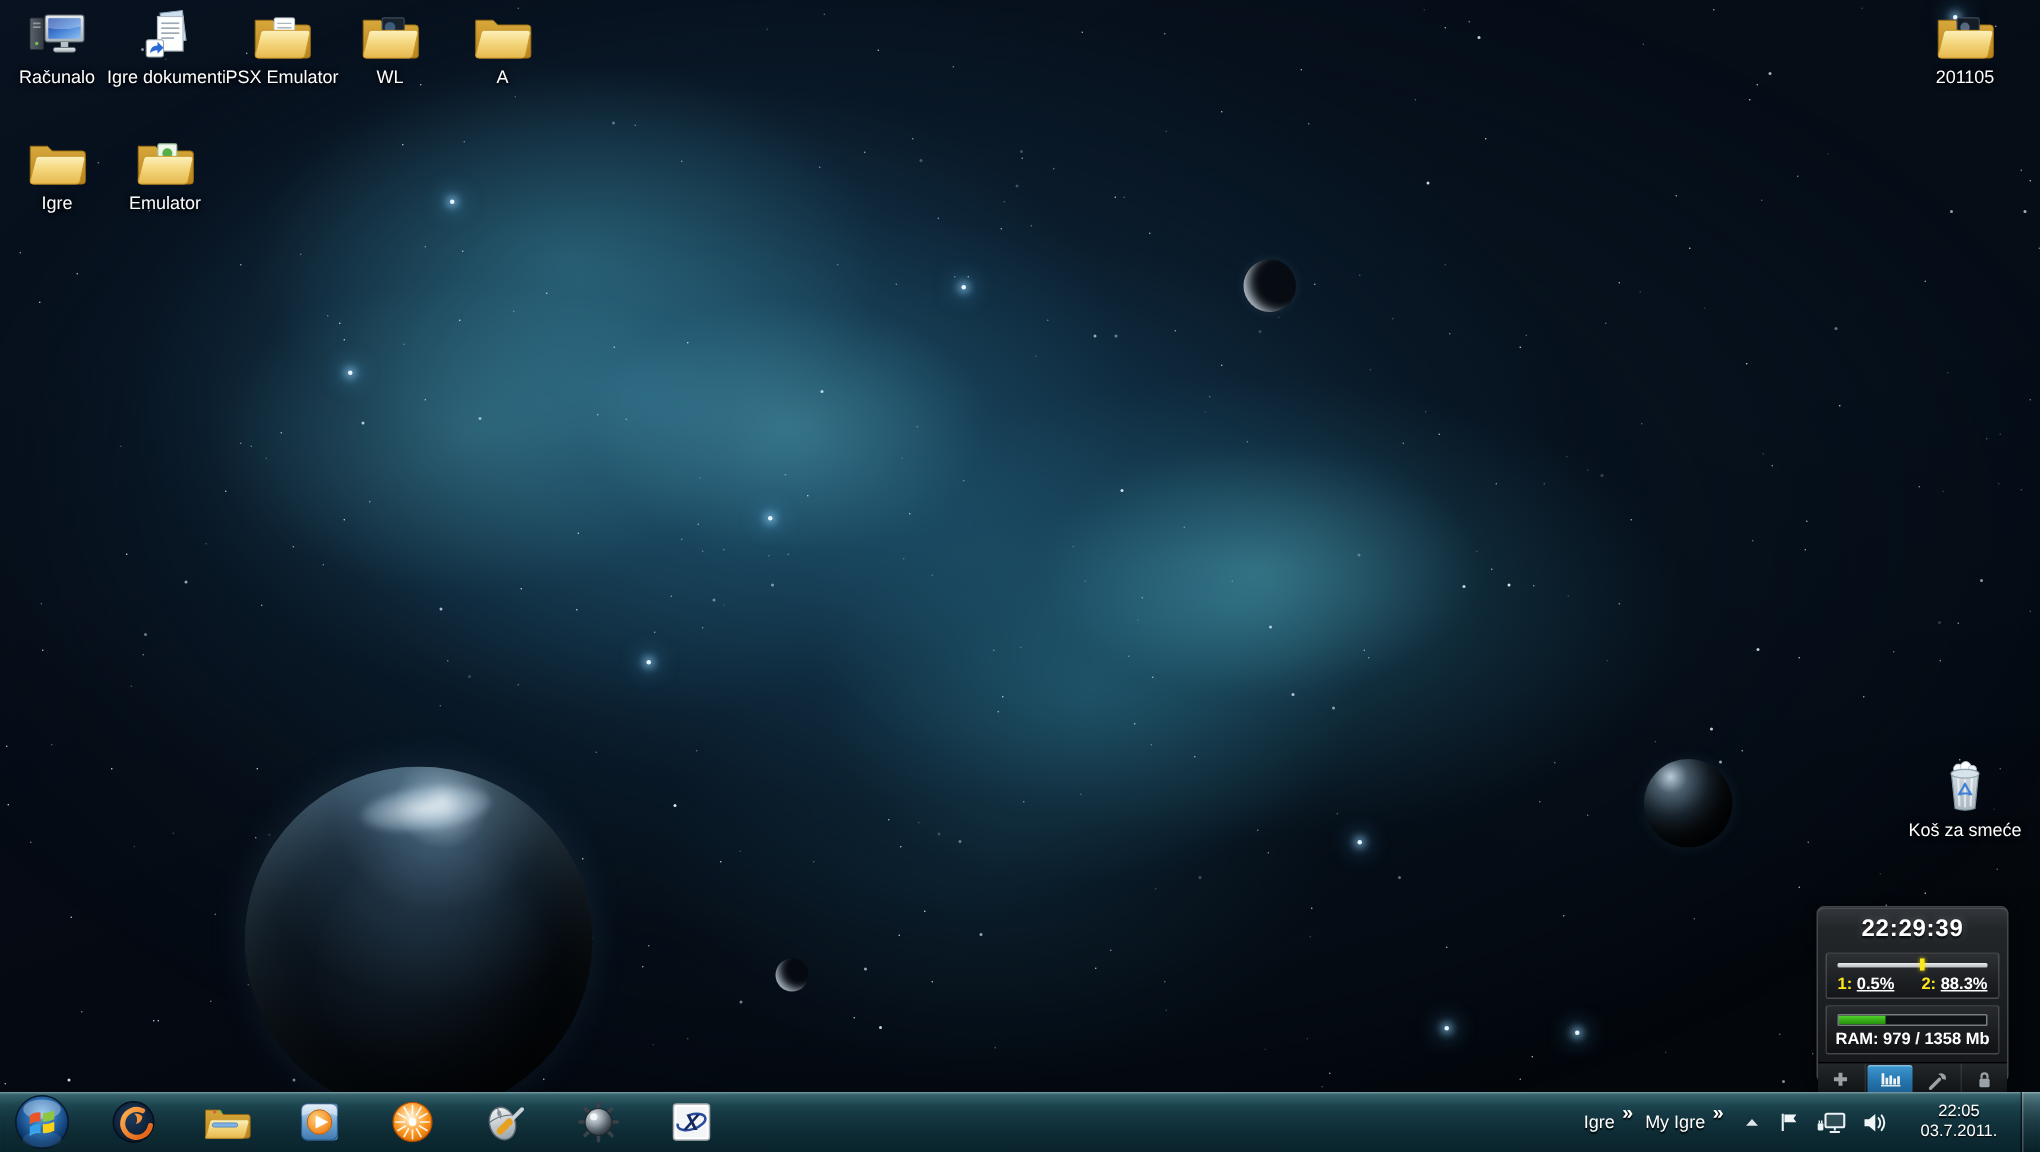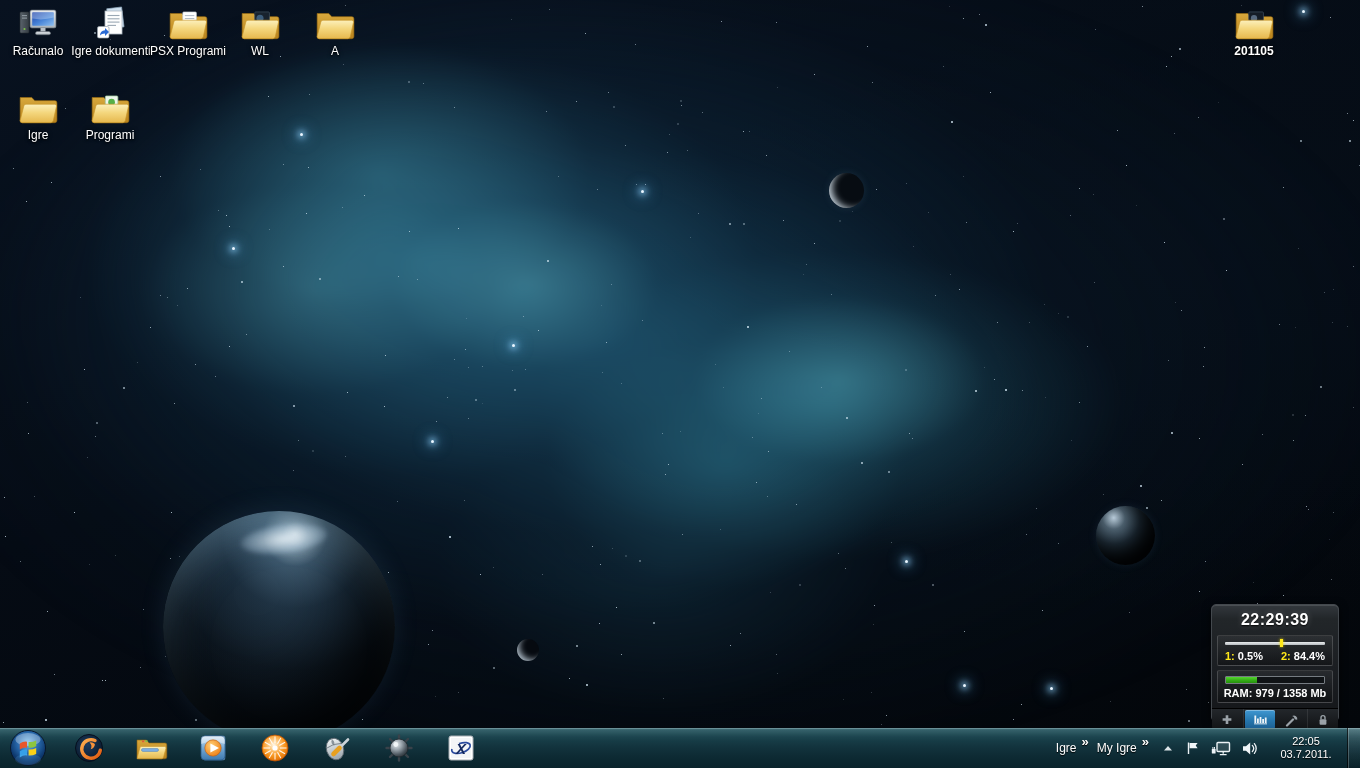--- a/index.html
+++ b/index.html
@@ -57,42 +57,42 @@
   .dicon { position:absolute; width:76px; display:flex; flex-direction:column; align-items:center;
     cursor:default; }
   .dicon svg { display:block; }
   .dlabel { width:92px; margin-top:2px; text-align:center; color:#fff; font-size:12px; line-height:14px;
     text-shadow:0 1px 2px rgba(0,0,0,0.95), 0 0 4px rgba(0,0,0,0.8); }
   .p-racunalo { left:0px;    top:6px; }
   .p-moji     { left:73px;   top:6px; }
   .p-psx      { left:150px;  top:6px; }
   .p-wl       { left:222px;  top:6px; }
   .p-a        { left:297px;  top:6px; }
-  .p-201105   { left:1216px; top:6px;font-weight:bold; }
+  .p-201105   { left:1272px; top:6px; }
   .p-igre     { left:0px;    top:90px; }
   .p-programi { left:72px;   top:90px; }
   .p-kos      { left:1272px; top:502px; }
 
   
   .gadget { position:absolute; left:1211px; top:604px; width:128px; height:118px; border-radius:5px;
     background:linear-gradient(180deg,#33383d 0%, #222629 12%, #1b1e22 55%, #141619 100%);
     border:1px solid #43484d; box-shadow:0 2px 8px rgba(0,0,0,0.7), inset 0 1px 0 rgba(255,255,255,0.12); }
   .g-clock { height:30px; display:flex; align-items:center; justify-content:center;
     color:#fff; font-size:16px; font-weight:bold; letter-spacing:0.5px;
     text-shadow:0 1px 2px #000, 0 0 6px rgba(255,255,255,0.25); }
   .g-panel { margin:0 5px; border:1px solid rgba(255,255,255,0.16); border-radius:2px;
     background:linear-gradient(180deg, rgba(255,255,255,0.06), rgba(0,0,0,0.28));
     padding:4px 5px 3px; }
   .cpu-track { position:relative; height:3px; margin:2px 2px 5px;
     background:linear-gradient(180deg,#eceef0,#b4b9bd); border-radius:1px; }
   .cpu-marker { position:absolute; top:-3px; width:3px; height:8px; background:#ffe81a;
     box-shadow:0 0 3px rgba(255,235,0,0.9); }
   .cpu-labels { display:flex; justify-content:space-between; font-size:11px; font-weight:bold;
     padding:0 2px; }
-  .yl { color:#ffe81a; } .wv { color:#fff; }
+  .yl { color:#ffe81a; } .wv { color:#fff;text-decoration:underline; }
   .g-ram { margin-top:4px; }
   .ram-track { height:8px; margin:1px 2px 3px; background:#101316; border:1px solid #767c82;
     border-radius:1px; overflow:hidden; }
   .ram-fill { height:100%; background:linear-gradient(180deg,#55d630 0%, #34ad16 55%, #278f0e 100%); }
   .ram-label { text-align:center; color:#fff; font-size:11px; font-weight:bold; }
   .g-buttons { display:flex; height:22px; margin-top:5px; border-top:1px solid #000;
     background:linear-gradient(180deg,#23272b,#101214); border-radius:0 0 4px 4px; }
   .g-btn { flex:1; display:flex; align-items:center; justify-content:center;
     border-right:1px solid rgba(255,255,255,0.09); cursor:pointer; }
   .g-btn:last-child { border-right:none; }
@@ -593,21 +593,21 @@
     <svg width="42" height="36" viewBox="0 0 40 34">
       <use href="#f-back" fill="url(#gFoldBack)" stroke="#9a6c12" stroke-width="0.6"></use>
       <rect x="15" y="5.5" width="13" height="17" rx="1" fill="#fdfefe" stroke="#c2cad0" stroke-width="0.6"></rect>
       <g stroke="#aab6c0" stroke-width="0.9">
         <line x1="17" y1="9" x2="26" y2="9"></line>
           <line x1="17" y1="11.8" x2="26" y2="11.8"></line>
         <line x1="17" y1="14.6" x2="26" y2="14.6"></line>
       </g>
       <use href="#f-front" fill="url(#gFoldLight)" stroke="#c8962a" stroke-width="0.6"></use>
     </svg>
-    <div class="dlabel">PSX Programi</div>
+    <div class="dlabel">PSX Emulator</div>
   </div>
 
   <div class="dicon p-wl">
     <svg width="42" height="36" viewBox="0 0 40 34">
       <use href="#f-back" fill="url(#gFoldBack)" stroke="#9a6c12" stroke-width="0.6"></use>
       <rect x="15" y="5.5" width="14" height="17" rx="1" fill="#18222e" stroke="#3c4c5c" stroke-width="0.7"></rect>
       <circle cx="20" cy="11.5" r="3.4" fill="rgba(95,150,200,0.5)"></circle>
       <use href="#f-front" fill="url(#gFoldLight)" stroke="#c8962a" stroke-width="0.6"></use>
     </svg>
     <div class="dlabel">WL</div>
@@ -639,33 +639,52 @@
     <div class="dlabel">Igre</div>
   </div>
 
   <div class="dicon p-programi">
     <svg width="42" height="36" viewBox="0 0 40 34">
       <use href="#f-back" fill="url(#gFoldBack)" stroke="#9a6c12" stroke-width="0.6"></use>
       <rect x="15.5" y="5.5" width="12" height="17" rx="1" fill="#eef7ec" stroke="#9cc49a" stroke-width="0.7"></rect>
       <circle cx="21.5" cy="11.5" r="3.2" fill="#56b048"></circle>
       <use href="#f-front" fill="url(#gFoldLight)" stroke="#c8962a" stroke-width="0.6"></use>
     </svg>
-    <div class="dlabel">Programi</div>
-  </div>
-
+    <div class="dlabel">Emulator</div>
+  </div>
+
+  <div class="dicon p-kos">
+    <svg width="40" height="42" viewBox="0 0 40 42">
+      <circle cx="15.5" cy="10.5" r="3.1" fill="#f4f7f9" stroke="#b8c4cc" stroke-width="0.6"></circle>
+      <circle cx="20.5" cy="9.2" r="3.5" fill="#fbfdfe" stroke="#b8c4cc" stroke-width="0.6"></circle>
+      <circle cx="24.9" cy="11" r="2.7" fill="#eef3f6" stroke="#b8c4cc" stroke-width="0.6"></circle>
+      <path d="M11 14 L13.4 37 q6.6 2.2 13.2 0 L29 14 z" fill="url(#gBin)" fill-opacity="0.92" stroke="#7f93a0" stroke-width="0.8"></path>
+      <g stroke="rgba(255,255,255,0.6)" stroke-width="1.5">
+        <line x1="15.4" y1="16.5" x2="16.3" y2="35.5"></line>
+        <line x1="20" y1="16.8" x2="20" y2="36.2"></line>
+        <line x1="24.6" y1="16.5" x2="23.7" y2="35.5"></line>
+      </g>
+      <ellipse cx="20" cy="13.8" rx="9.3" ry="2.9" fill="#d8e3ea" stroke="#8fa3ad" stroke-width="0.8"></ellipse>
+      <path d="M16.4 27 L20 20.8 L23.6 27 Z" fill="none" stroke="#3f80d8" stroke-width="1.4" stroke-linejoin="round"></path>
+      <path d="M20 19.4 l1.7 2.8 h-3.4 z" fill="#3f80d8"></path>
+      <path d="M15 28.1 l3.2 0 -1.6 -2.8 z" fill="#3f80d8"></path>
+      <path d="M25 28.1 l-3.2 0 1.6 -2.8 z" fill="#3f80d8"></path>
+    </svg>
+    <div class="dlabel">Koš za smeće</div>
+  </div>
 
   <div class="gadget">
     <div class="g-clock">22:29:39</div>
     <div class="g-panel">
       <div class="cpu-track">
         <div class="cpu-marker" style="left: 55%;"></div>
       </div>
       <div class="cpu-labels">
         <span><span class="yl">1:</span> <span class="wv">0.5%</span></span>
-        <span><span class="yl">2:</span> <span class="wv">84.4%</span></span>
+        <span><span class="yl">2:</span> <span class="wv">88.3%</span></span>
       </div>
     </div>
     <div class="g-panel g-ram">
       <div class="ram-track">
         <div class="ram-fill" style="width: 31.9%;"></div>
       </div>
       <div class="ram-label">RAM: 979 / 1358 Mb</div>
     </div>
     <div class="g-buttons">
       <div class="g-btn">

